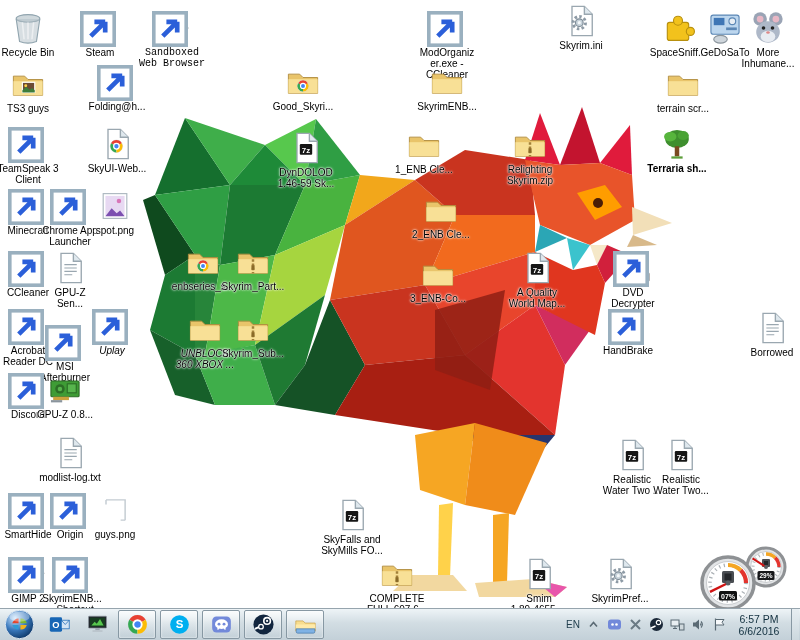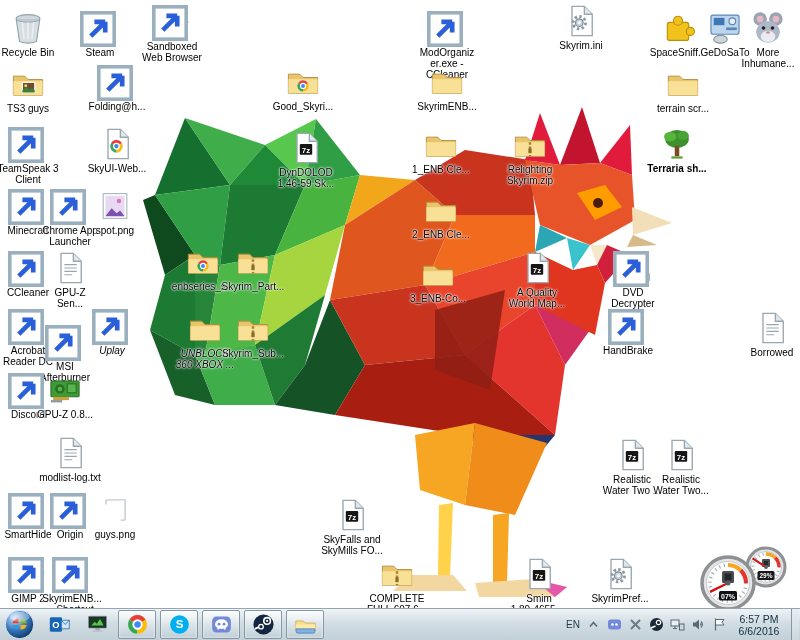--- a/index.html
+++ b/index.html
@@ -113,21 +113,21 @@
             <path d="M4 22l8.5-3.8" stroke="#fff" stroke-width="2.6"></path>
             <circle cx="12.5" cy="19" r="3.2" fill="#12263f" stroke="#fff" stroke-width="1.8"></circle>
           </svg>
           <svg class="sc" viewBox="0 0 10 10">
             <rect x=".5" y=".5" width="9" height="9" fill="#fff" stroke="#9ab0bf"></rect>
             <path d="M3 7L7 3M7 3H4M7 3v3" stroke="#2b5fd9" stroke-width="1.3" fill="none"></path>
           </svg>
         </div>
         <div class="ilabel">Steam</div>
       </div>
-      <div class="dicon" style="left: 133px; top: 4px;">
+      <div class="dicon" style="left: 133px; top: 10px; font-family: Liberation Mono, monospace;">
         <div class="ig">
           <svg viewBox="0 0 32 32">
             <rect x="6.5" y="6.5" width="19" height="19" transform="rotate(45 16 16)" fill="#ffd21e" stroke="#222" stroke-width="1.8"></rect>
             <rect x="10" y="10" width="3.6" height="3.6" fill="#d42"></rect>
             <rect x="18" y="9" width="3.6" height="3.6" fill="#d42"></rect>
             <rect x="14" y="15" width="3.6" height="3.6" fill="#d42"></rect>
             <rect x="19" y="19" width="3.2" height="3.2" fill="#d42"></rect>
           </svg>
           <svg class="sc" viewBox="0 0 10 10">
             <rect x=".5" y=".5" width="9" height="9" fill="#fff" stroke="#9ab0bf"></rect>
@@ -302,21 +302,21 @@
           <svg viewBox="0 0 32 32">
             <path d="M8 3h11l7 7v19H8z" fill="#fff" stroke="#9aa7b0" stroke-width="1.2"></path>
             <path d="M19 3v7h7" fill="#dfe8ee" stroke="#9aa7b0" stroke-width="1.2"></path>
             <rect x="10.5" y="12.5" width="11" height="9.5" rx="1" fill="#161616"></rect>
             <text x="16" y="20" font-size="7" font-weight="bold" fill="#fff" text-anchor="middle" font-family="Liberation Sans,sans-serif">7z</text>
           </svg>
         </div>
         <div class="ilabel">DynDOLOD
 1.46-59 Sk...</div>
       </div>
-      <div class="dicon" style="left: 402px; top: 127px;">
+      <div class="dicon" style="left: 385px; top: 127px;">
         <div class="ig">
           <svg viewBox="0 0 32 32">
             <path d="M3 9h10l3 3h13v14H3z" fill="#e9c46a" stroke="#b08c3e" stroke-width=".8"></path>
             <path d="M3 13.5h26V26H3z" fill="#f8e096"></path>
           </svg>
         </div>
         <div class="ilabel">1_ENB Cle...</div>
       </div>
       <div class="dicon" style="left: 491px; top: 127px;">
         <div class="ig">

